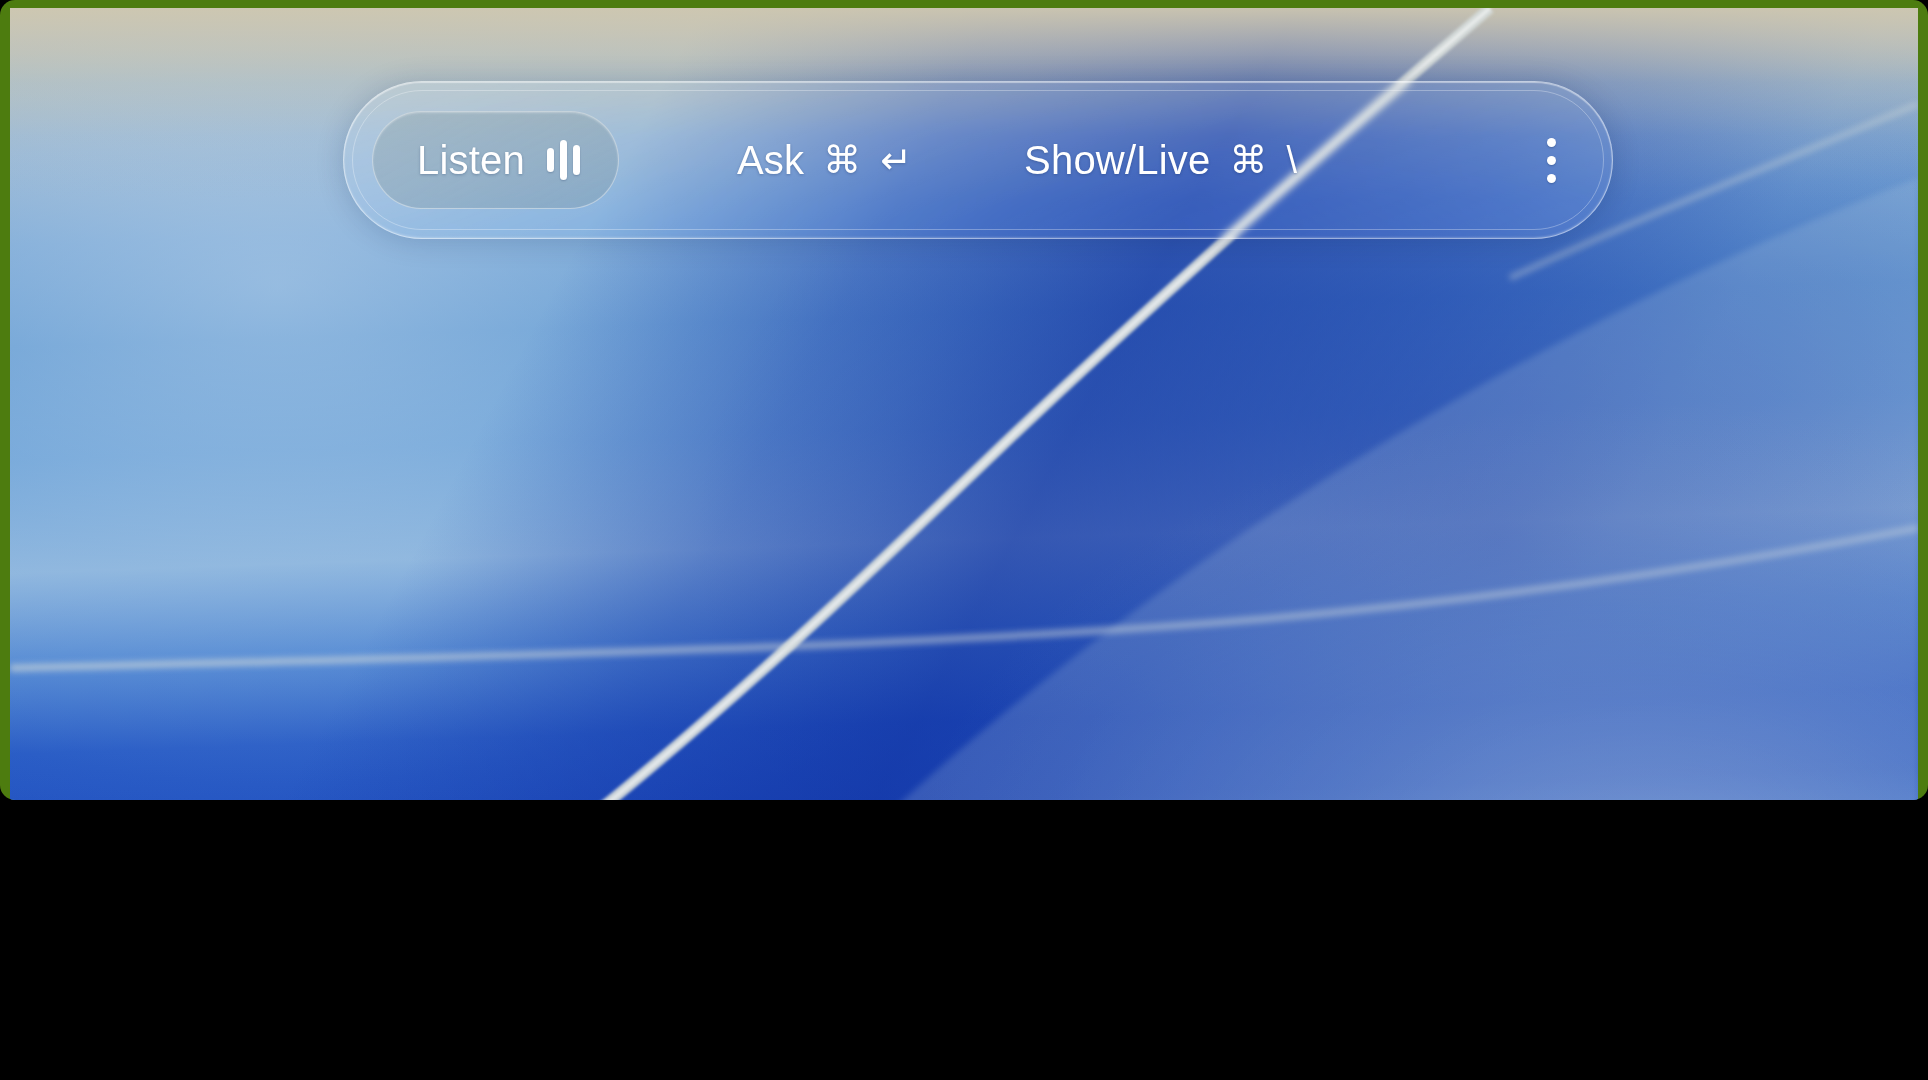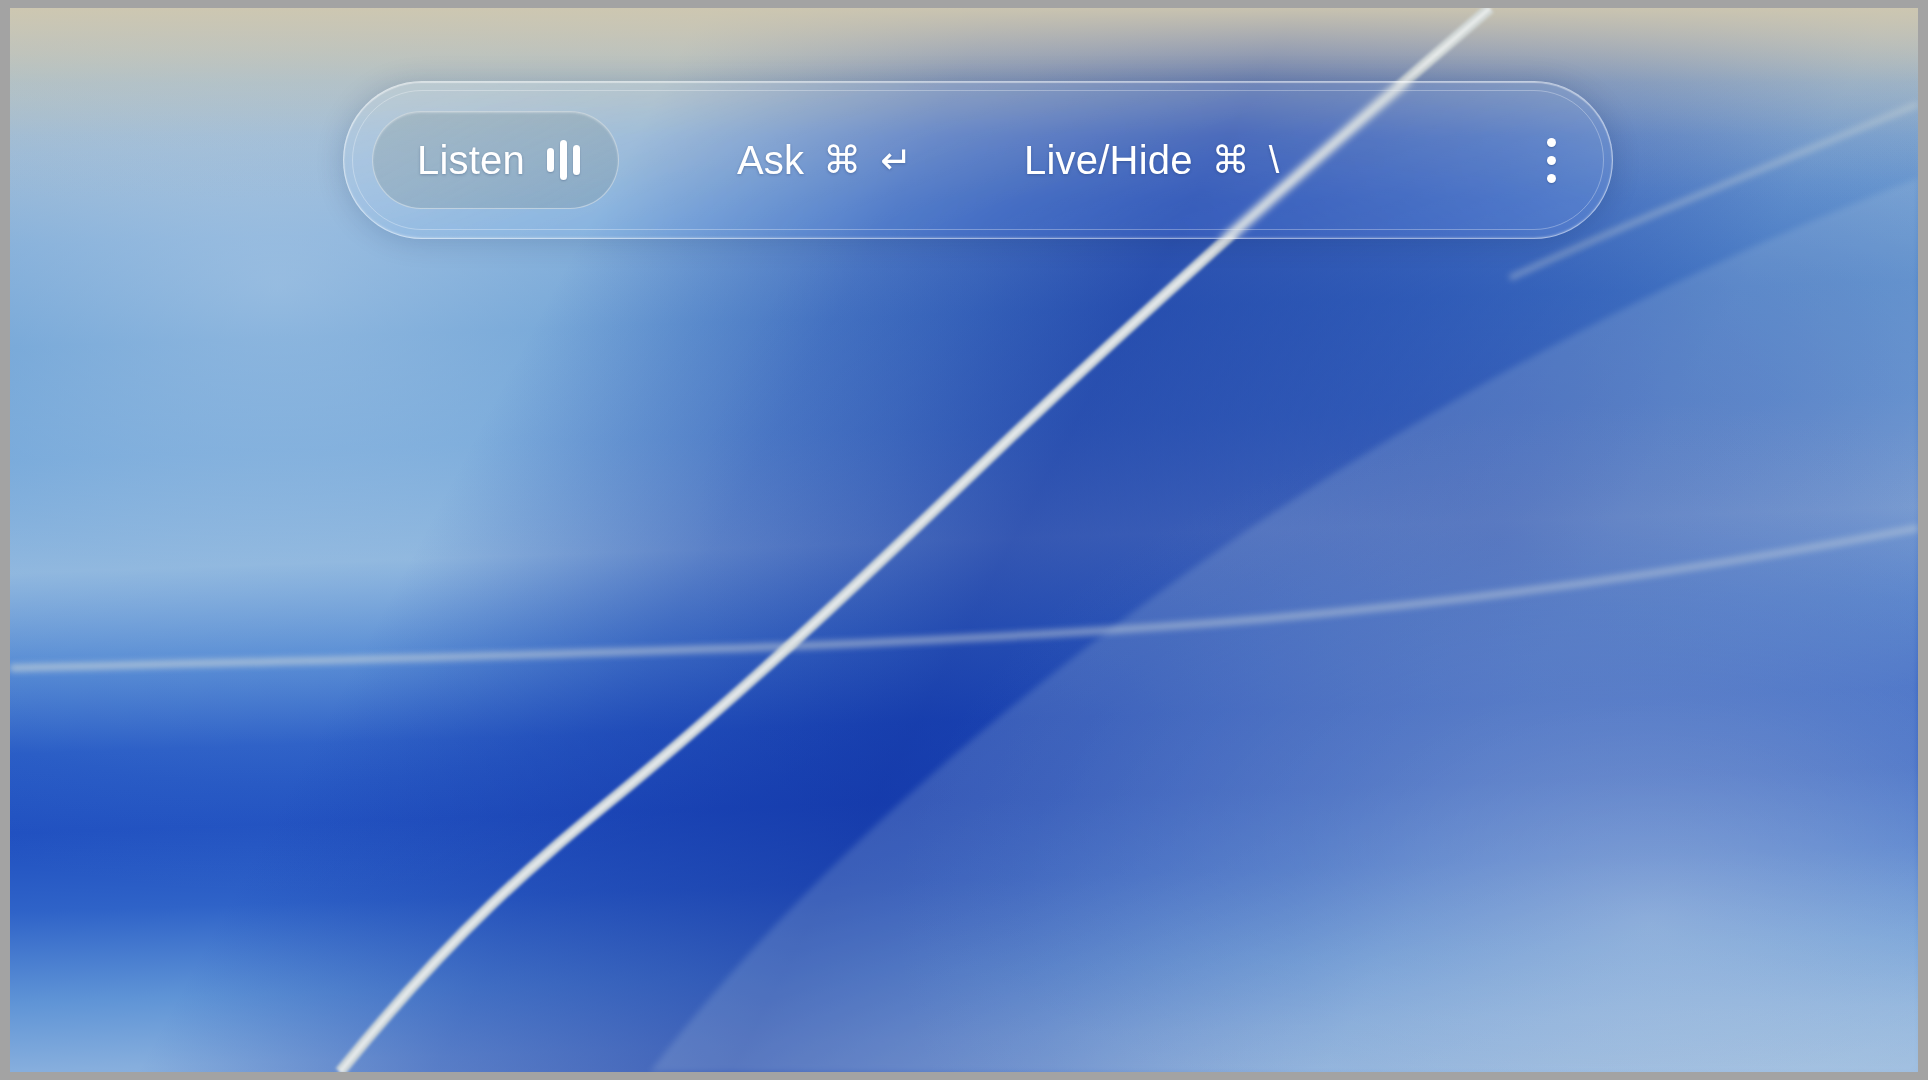--- a/index.html
+++ b/index.html
@@ -9,23 +9,24 @@
     height: 1080px;
     overflow: hidden;
     background: #000;
     font-family: "Liberation Sans", "DejaVu Sans", sans-serif;
   }
 
   
   #screen {
     position: relative;
     width: 1928px;
-    height: 1080px;
-    background: #a3a3a3;
+    height: 800px;
+    background: #4d7c0f;
     overflow: hidden;
+    border-radius: 15px;
   }
 
   #wallpaper {
     position: absolute;
     left: 10px;
     top: 8px;
     width: 1908px;
     height: 1064px;
     overflow: hidden;
     background: #4a87c9;
@@ -366,21 +367,21 @@
           </span>
         </div>
 
         <div class="tb-action" style="margin-left:118px;">
           <span class="tb-label">Ask</span>
           <span class="kbd">⌘</span>
           <span class="kbd">↵</span>
         </div>
 
         <div class="tb-action" style="margin-left:112px;">
-          <span class="tb-label">Live/Hide</span>
+          <span class="tb-label">Show/Live</span>
           <span class="kbd">⌘</span>
           <span class="kbd">\</span>
         </div>
 
         <div id="overflow-menu">
           <span></span>
             <span></span>
             <span></span>
         </div>
 

